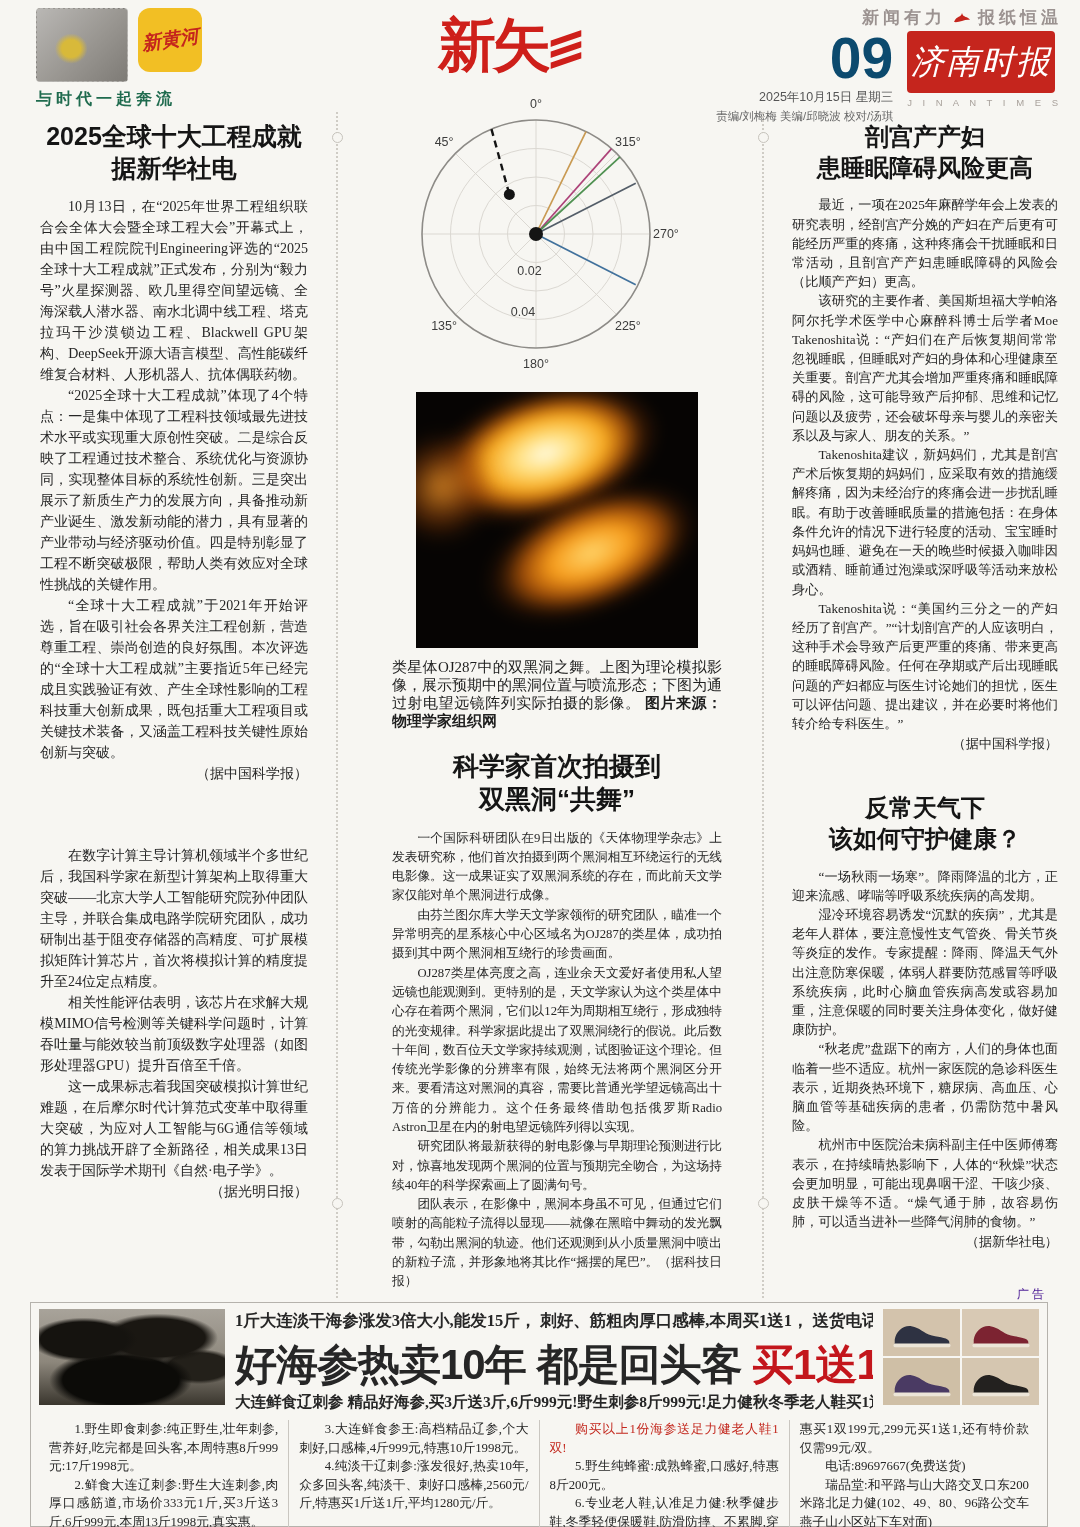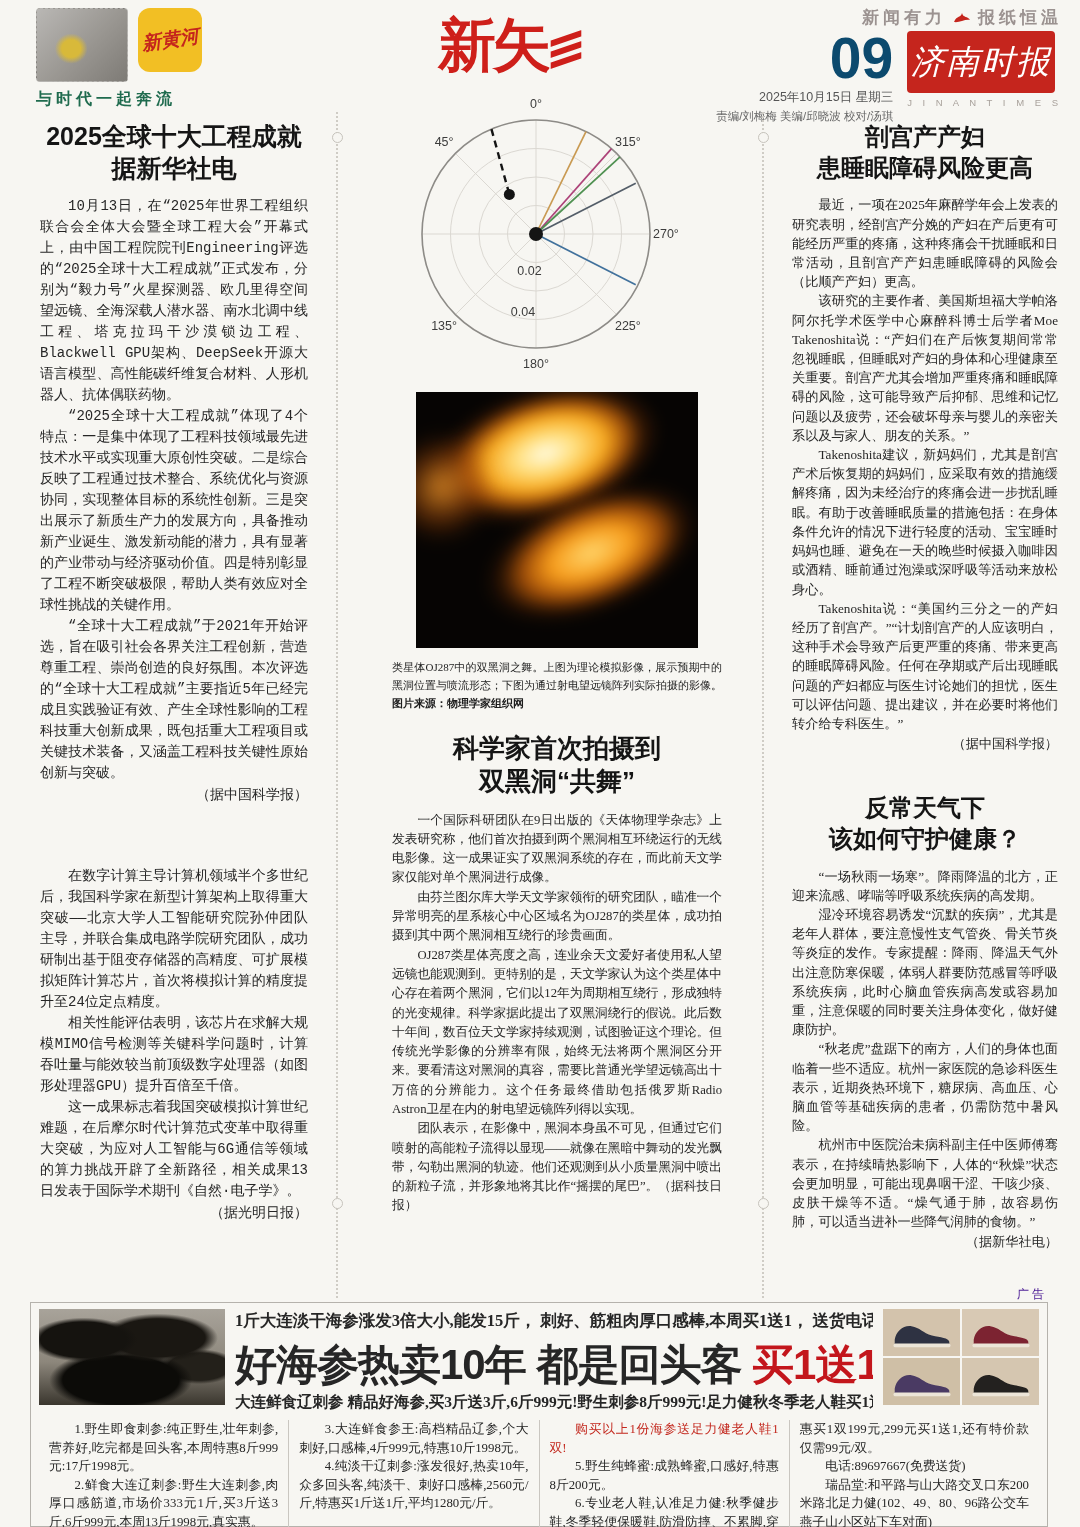--- a/index.html
+++ b/index.html
@@ -44,40 +44,40 @@
   .col-left{left:40px;top:120px;width:268px;height:1182px;}
   .col-mid{left:392px;top:92px;width:330px;height:1210px;}
   .col-right{left:792px;top:122px;width:266px;height:1180px;}
   .a-title{font-family:"Liberation Sans","DejaVu Sans",sans-serif;font-weight:800;color:#151515;
      text-align:center;line-height:1.28;}
   .col-left .a-title{font-size:25px;}
   .col-right .a-title{font-size:24px;}
   .col-mid .a-title{font-size:26px;margin-top:20px;}
   .body{margin-top:12px;}
   .body p{margin:0;text-indent:2em;text-align:justify;}
-  .col-left .body p{font-size:14px;line-height:21px;font-family:Liberation Mono, monospace;}
+  .col-left .body p{font-size:14px;line-height:21px;}
   .col-mid .body p{font-size:12.7px;line-height:19.3px;}
   .col-right .body p{font-size:13.2px;line-height:19.2px;}
   .source{text-align:right;margin-top:2px;}
   .col-left .source{font-size:14px;}
   .col-right .source{font-size:13.2px;}
   .gap-lg{height:50px;}
   .gap-md{height:40px;}
   
   .chart-wrap{width:330px;height:292px;}
   .ct{font:12.5px "Liberation Sans","DejaVu Sans",sans-serif;fill:#3c3c3c;}
   .bh{position:relative;width:282px;height:256px;margin:8px auto 0;background:#060403;overflow:hidden;}
   .bh div{position:absolute;border-radius:50%;}
   .b1{left:4%;top:-2%;width:84%;height:52%;transform:rotate(-16deg);filter:blur(6px);
      background:radial-gradient(closest-side,#fffbe2 0%,#ffdf7e 26%,#f7a81f 52%,rgba(214,110,12,.78) 68%,rgba(120,50,5,.35) 84%,rgba(0,0,0,0) 100%);}
   .b2{left:22%;top:40%;width:80%;height:46%;transform:rotate(-22deg);filter:blur(7px);
      background:radial-gradient(closest-side,#ffd870 0%,#f79c1b 38%,rgba(205,100,10,.8) 62%,rgba(110,45,4,.3) 84%,rgba(0,0,0,0) 100%);}
   .b3{left:-9%;top:16%;width:36%;height:42%;transform:rotate(28deg);filter:blur(9px);
      background:radial-gradient(closest-side,rgba(240,150,40,.85),rgba(160,70,8,.45) 60%,rgba(0,0,0,0) 100%);}
-  .caption{margin-top:10px;font-size:11px;line-height:18px;text-align:justify;color:#1e1e1e;}
+  .caption{margin-top:10px;font-size:15px;line-height:18px;text-align:justify;color:#1e1e1e;}
   .caption b{font-weight:700;}
   
   .ad{position:absolute;left:30px;top:1302px;width:1018px;height:225px;border:1px solid #b5b2ac;
       background:#f7f6f2;padding:6px 8px;box-sizing:border-box;}
   .ad-label{position:absolute;right:0;top:-17px;font-size:12px;color:#4c1d95;letter-spacing:3px;
       font-family:"Liberation Sans",sans-serif;}
   .ad-row1{display:flex;gap:10px;}
   .sea-photo{width:186px;height:96px;flex:0 0 auto;
      background:radial-gradient(40% 32% at 24% 32%, #15130f 0 58%, rgba(0,0,0,0) 72%),
         radial-gradient(46% 36% at 64% 30%, #1a1712 0 55%, rgba(0,0,0,0) 70%),
@@ -236,20 +236,21 @@
     </div>
     <article>
       <div class="a-title">
         <div>科学家首次拍摄到</div>
         <div>双黑洞“共舞”</div>
       </div>
       <div class="body">
         <p>一个国际科研团队在9日出版的《天体物理学杂志》上发表研究称，他们首次拍摄到两个黑洞相互环绕运行的无线电影像。这一成果证实了双黑洞系统的存在，而此前天文学家仅能对单个黑洞进行成像。</p>
         <p>由芬兰图尔库大学天文学家领衔的研究团队，瞄准一个异常明亮的星系核心中心区域名为OJ287的类星体，成功拍摄到其中两个黑洞相互绕行的珍贵画面。</p>
         <p>OJ287类星体亮度之高，连业余天文爱好者使用私人望远镜也能观测到。更特别的是，天文学家认为这个类星体中心存在着两个黑洞，它们以12年为周期相互绕行，形成独特的光变规律。科学家据此提出了双黑洞绕行的假说。此后数十年间，数百位天文学家持续观测，试图验证这个理论。但传统光学影像的分辨率有限，始终无法将两个黑洞区分开来。要看清这对黑洞的真容，需要比普通光学望远镜高出十万倍的分辨能力。这个任务最终借助包括俄罗斯Radio Astron卫星在内的射电望远镜阵列得以实现。</p>
+        <p>研究团队将最新获得的射电影像与早期理论预测进行比对，惊喜地发现两个黑洞的位置与预期完全吻合，为这场持续40年的科学探索画上了圆满句号。</p>
         <p>团队表示，在影像中，黑洞本身虽不可见，但通过它们喷射的高能粒子流得以显现——就像在黑暗中舞动的发光飘带，勾勒出黑洞的轨迹。他们还观测到从小质量黑洞中喷出的新粒子流，并形象地将其比作“摇摆的尾巴”。（据科技日报）</p>
       </div>
     </article>
   </div>
 
   <div class="col col-right">
     <article>
       <div class="a-title">
         <div>剖宫产产妇</div>
         <div>患睡眠障碍风险更高</div>

